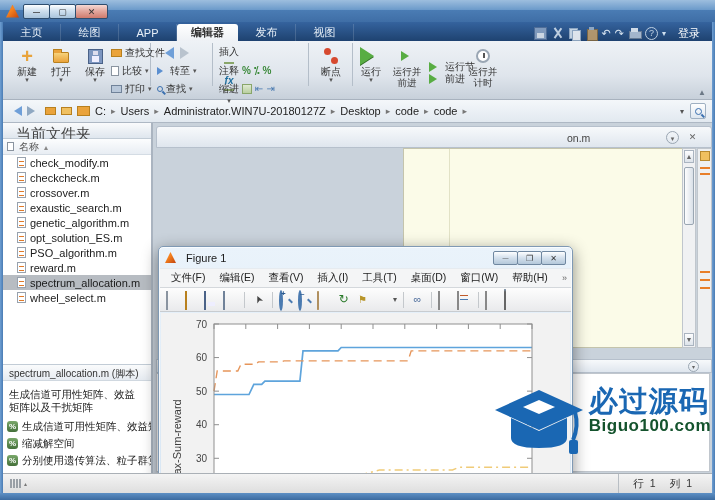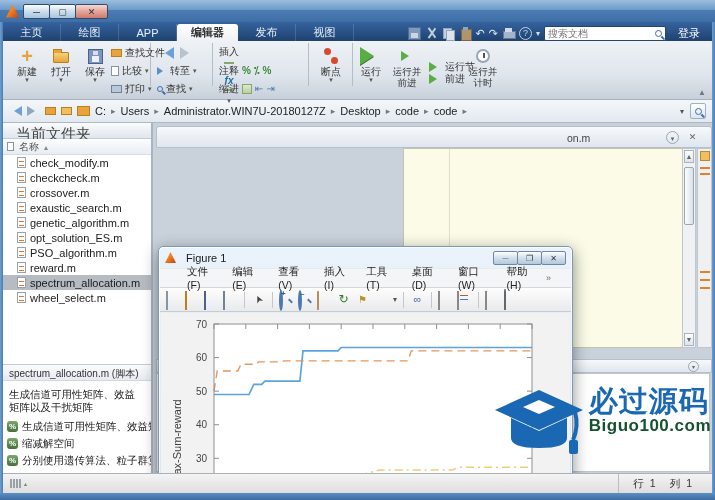--- a/index.html
+++ b/index.html
@@ -171,21 +171,21 @@
     background:linear-gradient(#eaf3fb,#cfe0f0); box-shadow:0 4px 16px rgba(0,0,0,.45), inset 0 0 0 1px rgba(255,255,255,.7); }
   .fig-title { height:21px; display:flex; align-items:center; padding:0 6px; }
   .fig-title .t { font-size:11px; color:#1a1a1a; margin-left:5px; flex:1; }
   .fig-btn { width:25px; height:14px; border:1px solid #6f87a0; border-radius:2px; margin-left:-1px;
     background:linear-gradient(#fdfeff,#d6e2ee 45%,#b4c8da); position:relative; }
   .fig-btn:after { position:absolute; inset:0; text-align:center; font-size:8px; line-height:13px; color:#333; }
   .fig-btn.min:after { content:"—"; font-size:6px; }
   .fig-btn.res:after { content:"❐"; }
   .fig-btn.cls:after { content:"✕"; }
   .fig-menu { height:20px; background:#f4f5f6; border-top:1px solid #e6ebf0; border-bottom:1px solid #d4d8dc;
-    display:flex; align-items:center; padding:0 20px; margin:0 1px; }
+    display:flex; align-items:center; padding:0 4px; margin:0 1px; }
   .fig-menu .mi { font-size:10.5px; color:#222; padding:0 7px; }
   .fig-menu .ovf { margin-left:auto; color:#666; font-size:9px; }
   .fig-tools { height:24px; background:linear-gradient(#fdfdfd,#e9eaec); border-bottom:1px solid #c8ccd0;
     display:flex; align-items:center; gap:4px; padding:0 6px; margin:0 1px; }
   .ft-sep { width:1px; height:16px; background:#c4c8cc; margin:0 2px; }
   .ft { width:15px; height:15px; position:relative; }
   .ft-page { background:#fff; border:1px solid #8a94a0; width:11px; height:13px; margin:1px auto; }
   .ft-folder { width:14px; height:10px; background:linear-gradient(#f7d27a,#eaa33b); border:1px solid #b8801e; margin-top:3px; }
   .ft-floppy { width:12px; height:12px; background:#7d96c0; border:1px solid #4a6288; margin:1px auto; }
   .ft-floppy:after { content:""; position:absolute; left:4px; right:4px; bottom:1px; height:4px; background:#eef; }
@@ -253,24 +253,20 @@
   <div class="qa-bar">
     <span class="qa-ico i-floppy"></span>
     <span class="qa-ico i-cut"></span>
     <span class="qa-ico i-copy"></span>
     <span class="qa-ico i-paste"></span>
     <span class="qa-glyph">↶</span>
     <span class="qa-glyph">↷</span>
     <span class="qa-ico i-print"></span>
     <span class="qa-ico i-help"></span>
     <span class="qa-dd">▾</span>
-    <span class="searchbox">
-      <input placeholder="搜索文档" style="">
-      <span class="mag"></span>
-    </span>
     <span class="login">登录</span>
   </div>
 </div>
 
 <div class="ribbon">
   <div class="rgroup" id="grp-file" style="left:4px;width:144px;">
     <div class="bigbtn" style="left:4px;">
       <span class="bi">
           <span class="ico-plus">+</span>
         </span>

